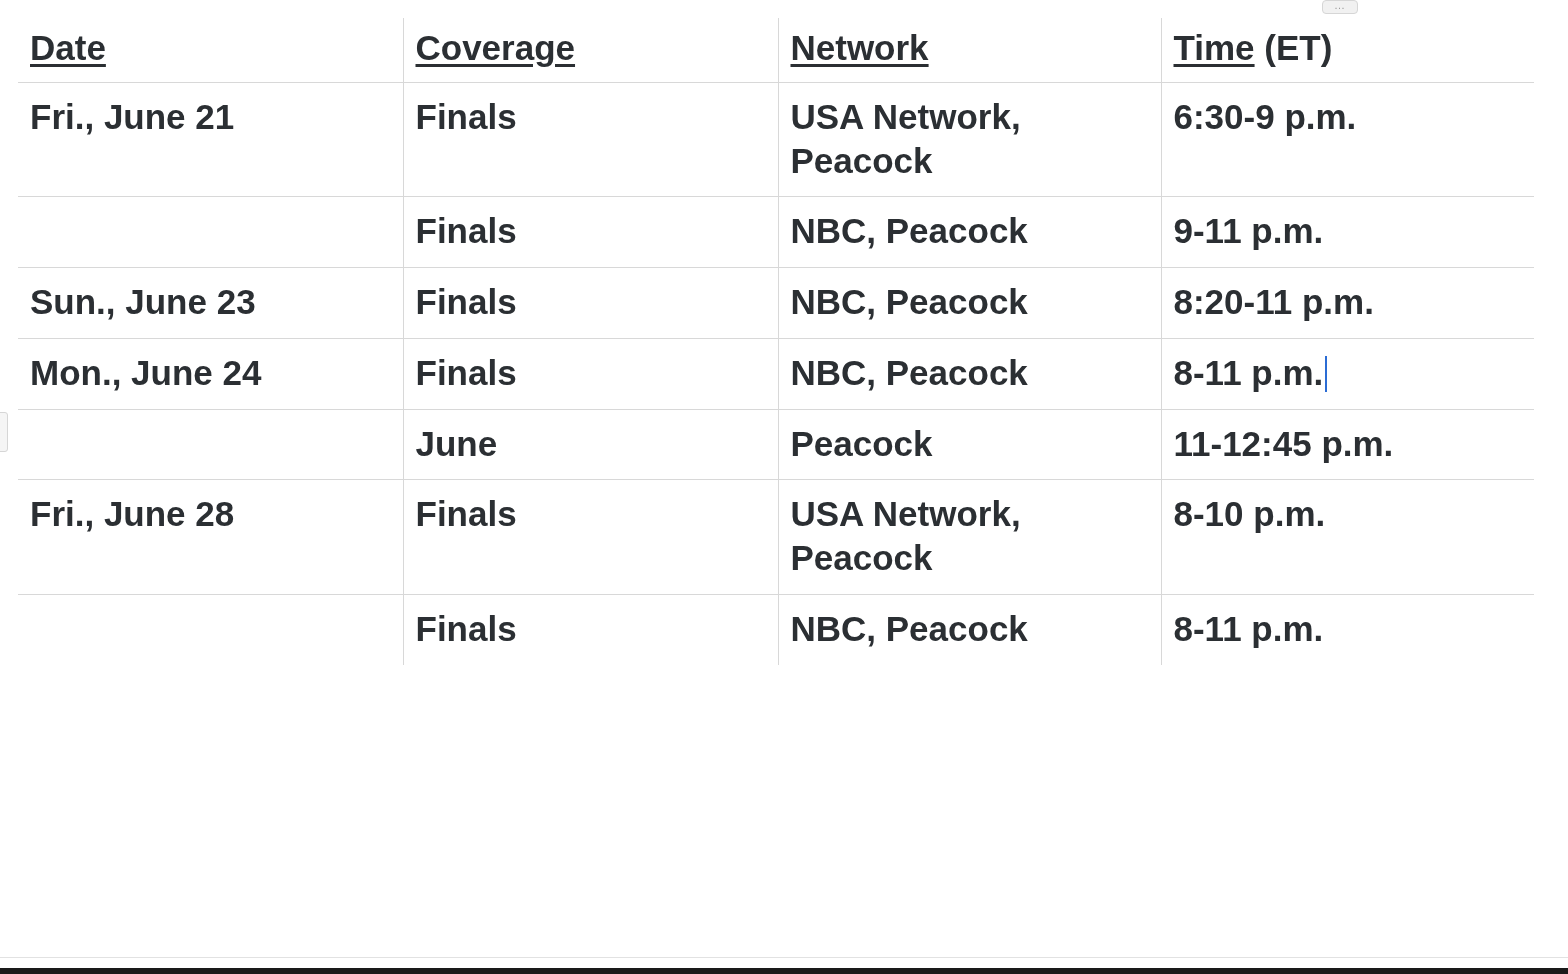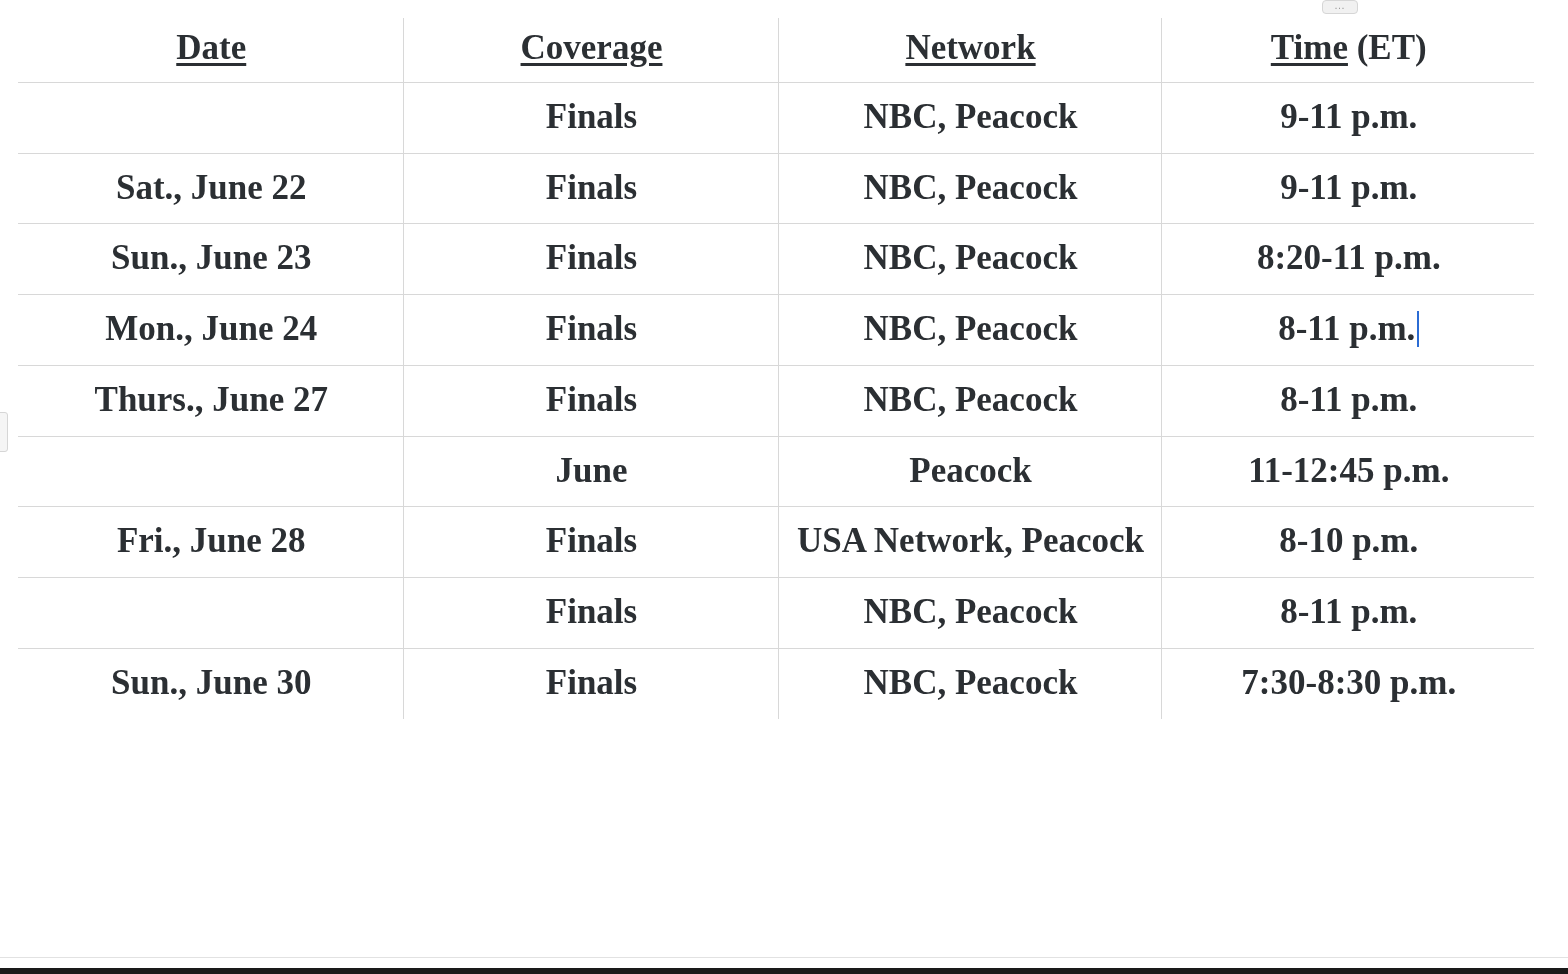--- a/index.html
+++ b/index.html
@@ -71,28 +71,28 @@
   }
 
   table.sched col.c-date    { width: 385px; }
   table.sched col.c-cover   { width: 375px; }
   table.sched col.c-network { width: 383px; }
   table.sched col.c-time    { width: 373px; }
 
   table.sched th,
   table.sched td {
     border: 1px solid #d8d8d8;
-    text-align: center;
+    text-align: left;
     vertical-align: top;
     padding: 12px 10px 14px 12px;
     font-size: 35px;
     line-height: 1.25;
     font-weight: bold;
     color: #2b2f33;
-    font-family: Liberation Serif, serif;
+    font-family: Liberation Sans, sans-serif;
   }
 
   table.sched thead th {
     padding-top: 8px;
     padding-bottom: 12px;
     border-top: none;
   }
   table.sched thead tr th:first-child { border-left: none; }
   table.sched thead tr th:last-child  { border-right: none; }
 
@@ -160,71 +160,59 @@
       <thead>
         <tr>
           <th><span class="hdr-underline">Date</span><span class="hdr-plain"></span></th>
           <th><span class="hdr-underline">Coverage</span><span class="hdr-plain"></span></th>
           <th><span class="hdr-underline">Network</span><span class="hdr-plain"></span></th>
           <th><span class="hdr-underline">Time</span><span class="hdr-plain"> (ET)</span></th>
         </tr>
       </thead>
       <tbody>
         <tr>
+          <td>Fri., June 21</td>
+          <td>Finals</td>
+          <td>USA Network, Peacock</td>
+          <td>6:30-9 p.m.</td>
+        </tr>
+        <tr>
           <td></td>
           <td>Finals</td>
           <td>NBC, Peacock</td>
           <td>9-11 p.m.</td>
         </tr>
         <tr>
-          <td>Sat., June 22</td>
-          <td>Finals</td>
-          <td>NBC, Peacock</td>
-          <td>9-11 p.m.</td>
-        </tr>
-        <tr>
           <td>Sun., June 23</td>
           <td>Finals</td>
           <td>NBC, Peacock</td>
           <td>8:20-11 p.m.</td>
         </tr>
         <tr>
           <td>Mon., June 24</td>
           <td>Finals</td>
           <td>NBC, Peacock</td>
           <td><span>8-11 p.m.</span><span class="caret"></span></td>
-        </tr>
-        <tr>
-          <td>Thurs., June 27</td>
-          <td>Finals</td>
-          <td>NBC, Peacock</td>
-          <td>8-11 p.m.</td>
         </tr>
         <tr>
           <td></td>
           <td>June</td>
           <td>Peacock</td>
           <td>11-12:45 p.m.</td>
         </tr>
         <tr>
           <td>Fri., June 28</td>
           <td>Finals</td>
           <td>USA Network, Peacock</td>
           <td>8-10 p.m.</td>
         </tr>
         <tr>
           <td></td>
           <td>Finals</td>
           <td>NBC, Peacock</td>
           <td>8-11 p.m.</td>
         </tr>
-        <tr>
-          <td>Sun., June 30</td>
-          <td>Finals</td>
-          <td>NBC, Peacock</td>
-          <td>7:30-8:30 p.m.</td>
-        </tr>
       </tbody>
     </table>
   </div>
 
   <div class="bottom-strip"></div>
 </div>
 
 </body></html>

